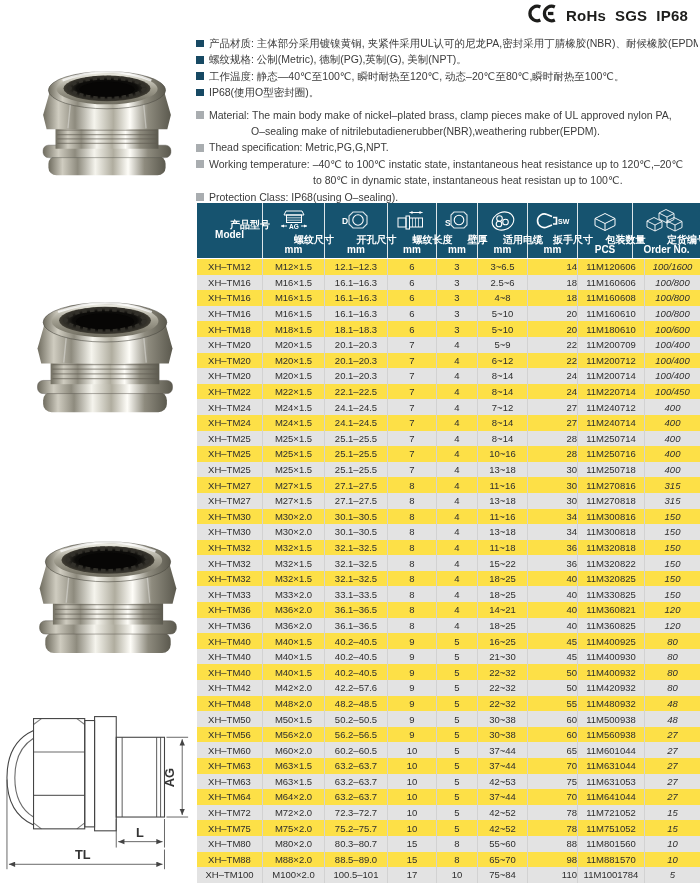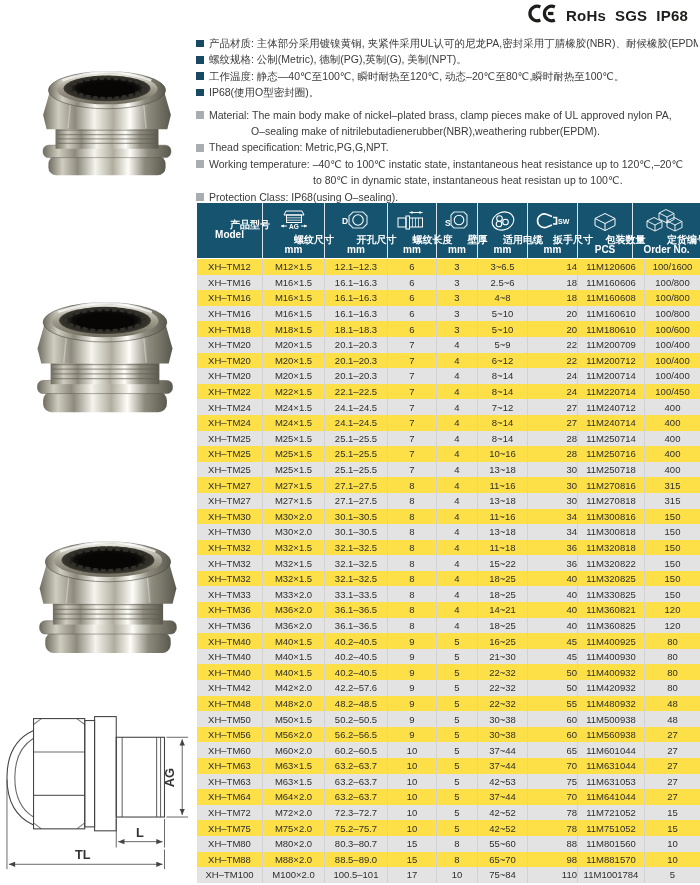--- a/index.html
+++ b/index.html
@@ -31,21 +31,21 @@
   .th.center{justify-content:center;}
   .hicon{display:flex;align-items:flex-end;justify-content:center;margin-bottom:1px;}
   .hcn{font-size:10px;font-weight:bold;line-height:11px;white-space:nowrap;margin-left:41px;}
   .hsub{font-size:10px;font-weight:bold;line-height:10px;white-space:nowrap;}
   .tbody{border-top:1px solid #fff;}
   .tr{display:flex;height:15.6px;background:#fde047;}
   .tr.alt{background:var(--rowalt);}
   .td{box-sizing:border-box;display:flex;align-items:center;justify-content:center;
       font-size:9.5px;color:#2e2e2e;border-right:1px solid #d2d2d2;
       white-space:nowrap;overflow:hidden;}
-  .td:last-child{border-right:none;}
+  .td:last-child{border-right:none;font-style:italic;}
   .c0{width:66px;} .c1{width:62px;} .c2{width:63px;} .c3{width:49px;} .c4{width:41px;}
   .c5{width:50px;} .c6{width:50px;justify-content:flex-end;} .c7{width:67px;} .c8{width:55px;flex:1;}
 
   
   .photo{position:absolute;}
   .photo1{left:36px;top:52px;width:142px;height:142px;}
   .photo2{left:30px;top:284px;width:150px;height:146px;}
   .photo3{left:32px;top:513px;width:152px;height:168px;}
 
   

